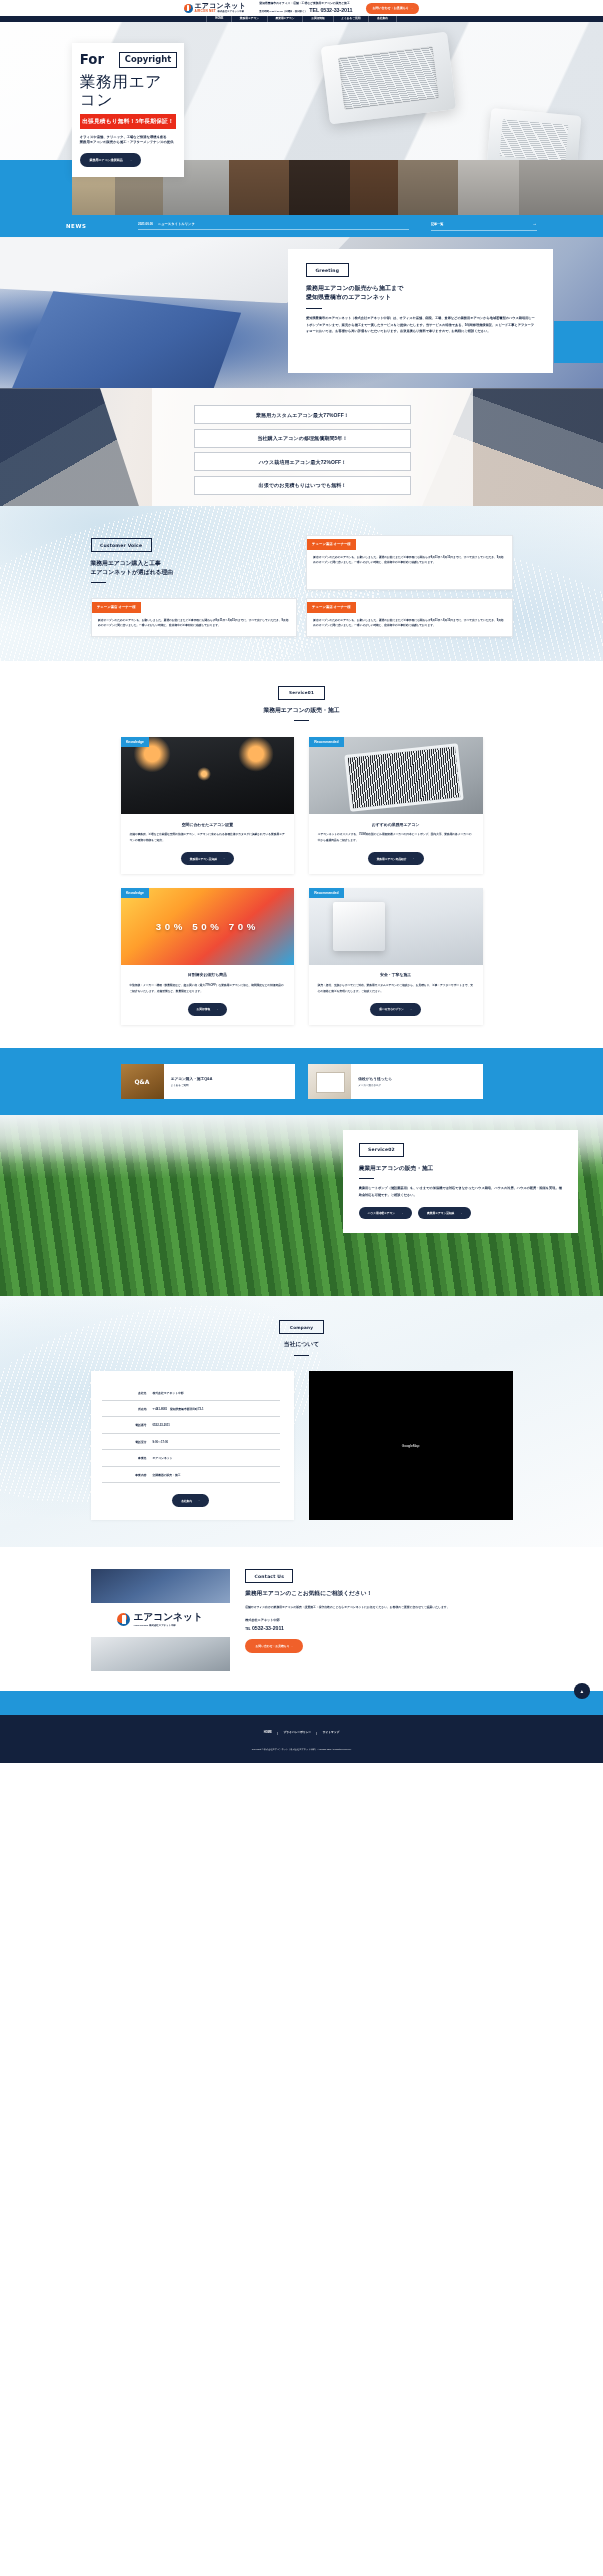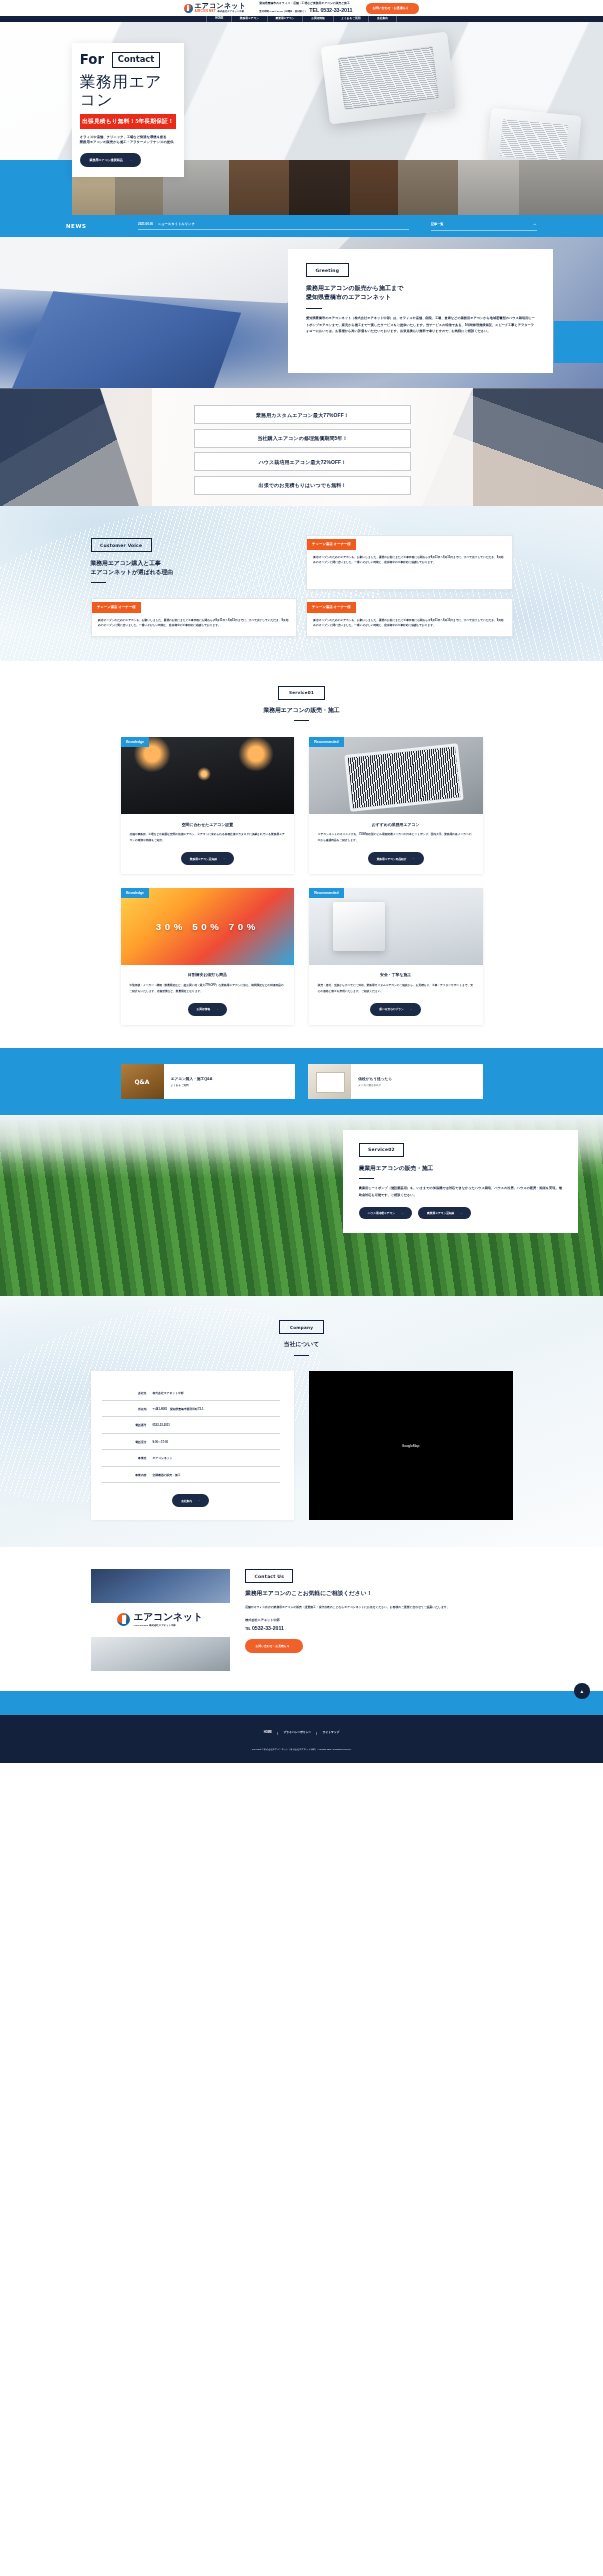--- a/index.html
+++ b/index.html
@@ -115,21 +115,21 @@
   }
   .hero-blue-left {
     position: absolute; left: 0; bottom: 0; width: 72px; height: 55px;
     background: #2196d9; z-index: 3;
   }
   .hero-card {
     position: absolute; left: 72px; top: 21px; width: 112px;
     background: #fff; padding: 9px 7.8px 9.7px 7.8px; z-index: 4;
     box-shadow: 0 1.2px 8.4px rgba(0,0,0,.1);
   }
-  .hero-for-row { display: flex; align-items: center; gap: 8px; margin-bottom: 5.4px; }
+  .hero-for-row { display: flex; align-items: center; gap: 15px; margin-bottom: 5.4px; }
   .hero-for {
     font-size: 13.3px; font-weight: 700; color: #13213d; line-height: 1;
     font-family: "DejaVu Sans", sans-serif;
   }
   .hero-customer {
     border: 0.8px solid #13213d; padding: 1.8px 4.8px; font-size: 8.4px;
     font-weight: 700; color: #13213d; line-height: 1.15;
     font-family: "DejaVu Sans", sans-serif;
   }
   .hero-h1 {
@@ -446,21 +446,21 @@
   <div class="hero">
     <div class="hero-bg"></div>
     <div class="hero-ceiling"></div>
     <div class="hero-ac"></div>
     <div class="hero-ac2"></div>
     <div class="hero-strip"></div>
     <div class="hero-blue-left"></div>
     <div class="hero-card">
       <div class="hero-for-row">
         <span class="hero-for">For</span>
-        <span class="hero-customer">Contact</span>
+        <span class="hero-customer">Copyright</span>
       </div>
       <div class="hero-h1">業務用エアコン</div>
       <div class="hero-badge">出張見積もり無料！5年長期保証！</div>
       <div class="hero-desc">
         <div>オフィスや店舗、クリニック、工場など快適な環境を創る</div>
         <div>業務用エアコンの販売から施工・アフターメンテナンスの提供</div>
       </div>
       <button class="hero-btn">
         <span>業務用エアコン推奨商品</span>
         <span>→</span>

